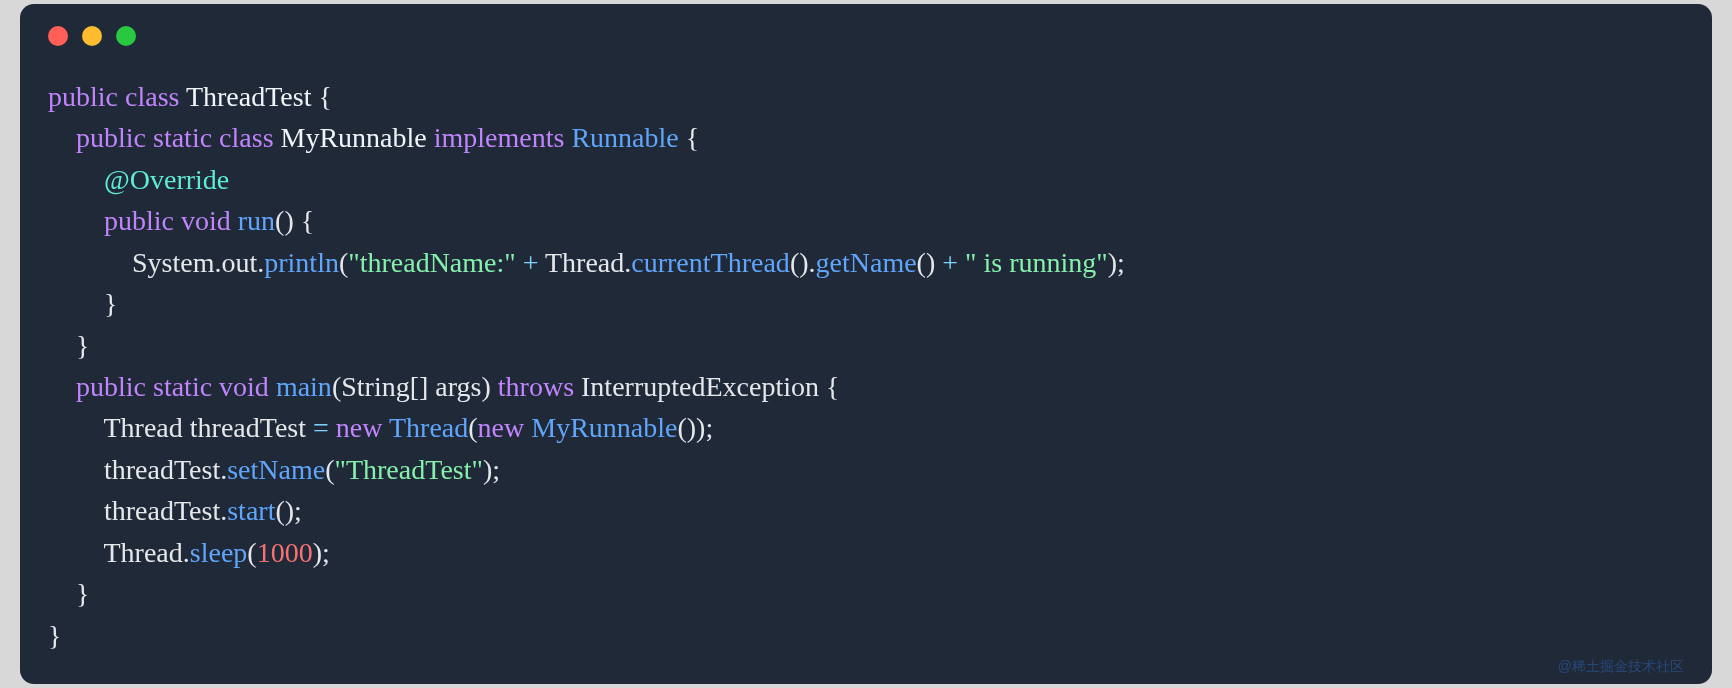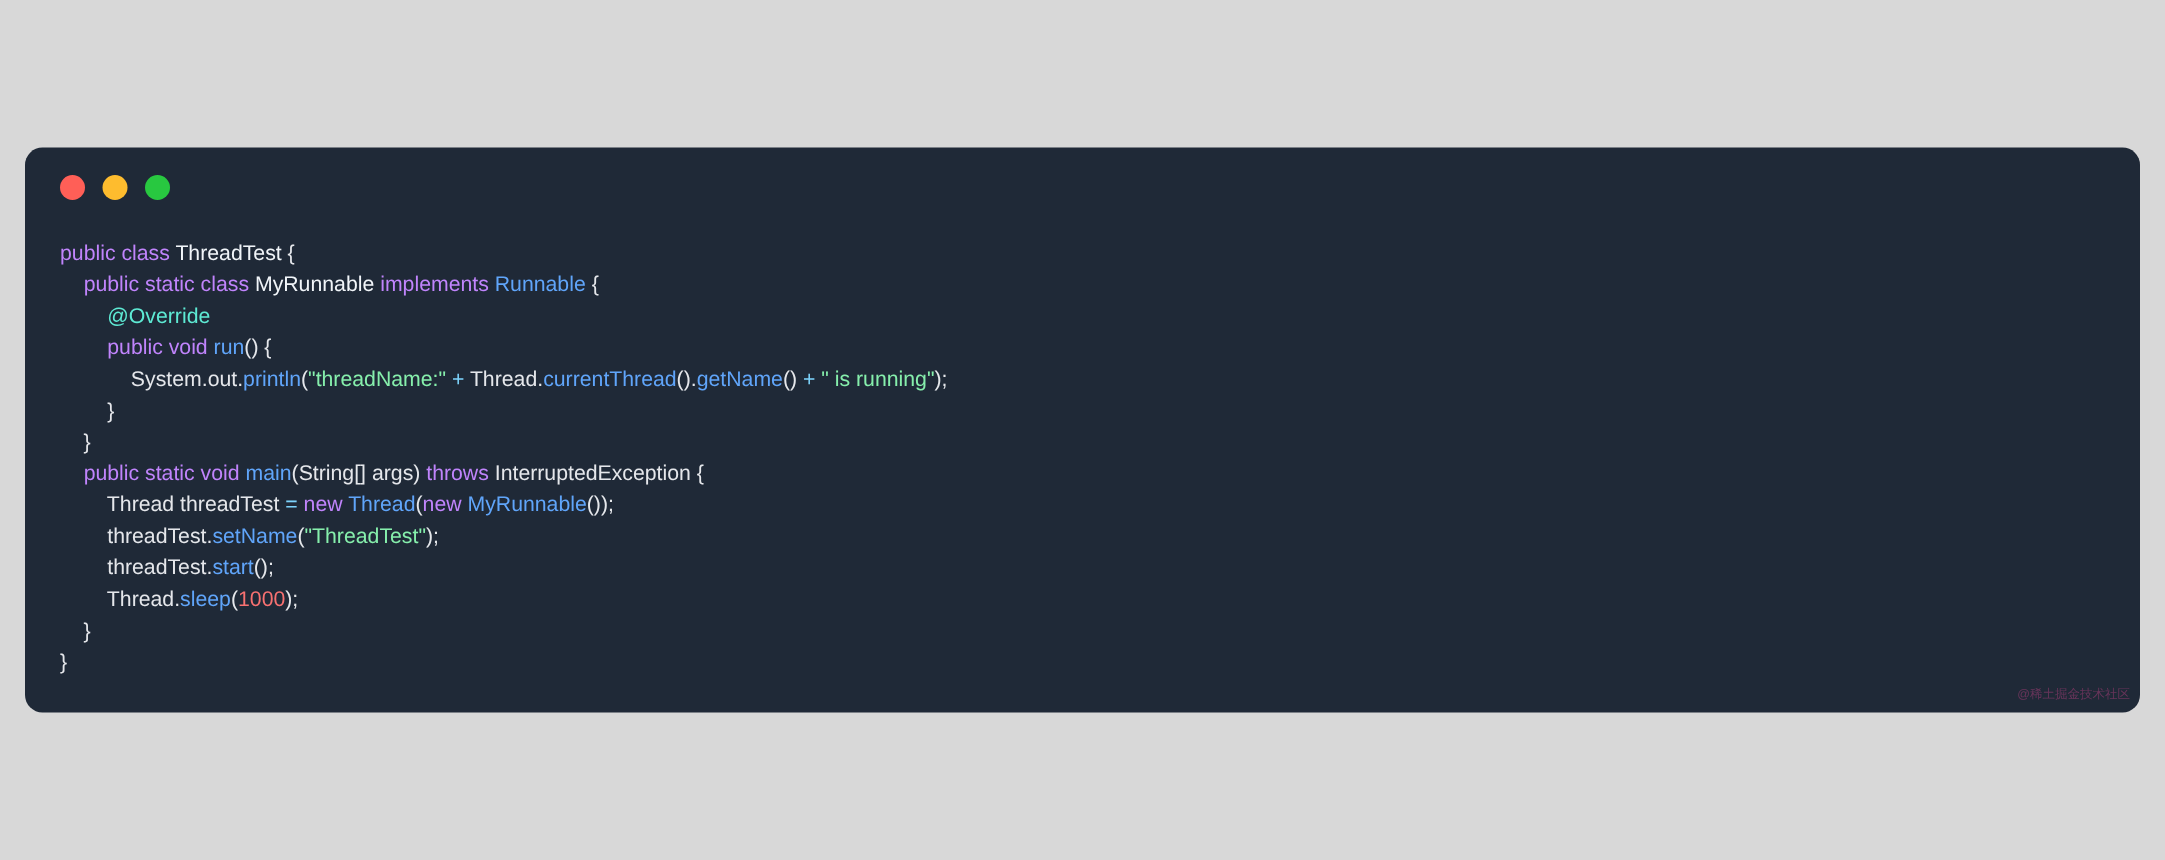--- a/index.html
+++ b/index.html
@@ -28,42 +28,42 @@
   .dot {
     width: 20px;
     height: 20px;
     border-radius: 50%;
   }
   .dot.red    { background: #ff5f57; }
   .dot.yellow { background: #febc2e; }
   .dot.green  { background: #28c840; }
   pre.code {
     color: #e5e7eb;
-    font-size: 17px;
+    font-size: 28px;
     line-height: 1.48;
     white-space: pre;
-    font-family: Liberation Sans, sans-serif;
+    font-family: Liberation Serif, serif;
   }
   .kw   { color: #c084fc; }  
   .type { color: #f1f5f9; }
   .fn   { color: #60a5fa; }
   .call { color: #60a5fa; }
   .str  { color: #86efac; }
   .ann  { color: #5eead4; }
   .num  { color: #f87171; }
   .pn   { color: #e5e7eb; }
   .op   { color: #7dd3fc; }
   .id   { color: #e5e7eb; }
   .watermark {
     position: absolute;
-    right: 8px;
+    right: 28px;
     bottom: 8px;
-    color: #ec4899;
+    color: #3b82f6;
     opacity: .35;
-    font-size: 10px;
+    font-size: 14px;
     font-family: -apple-system, "PingFang SC", sans-serif;
   }
 </style>
 </head>
 <body>
 
 <div class="window">
   <div class="traffic-lights">
     <div class="dot red"></div>
     <div class="dot yellow"></div>

